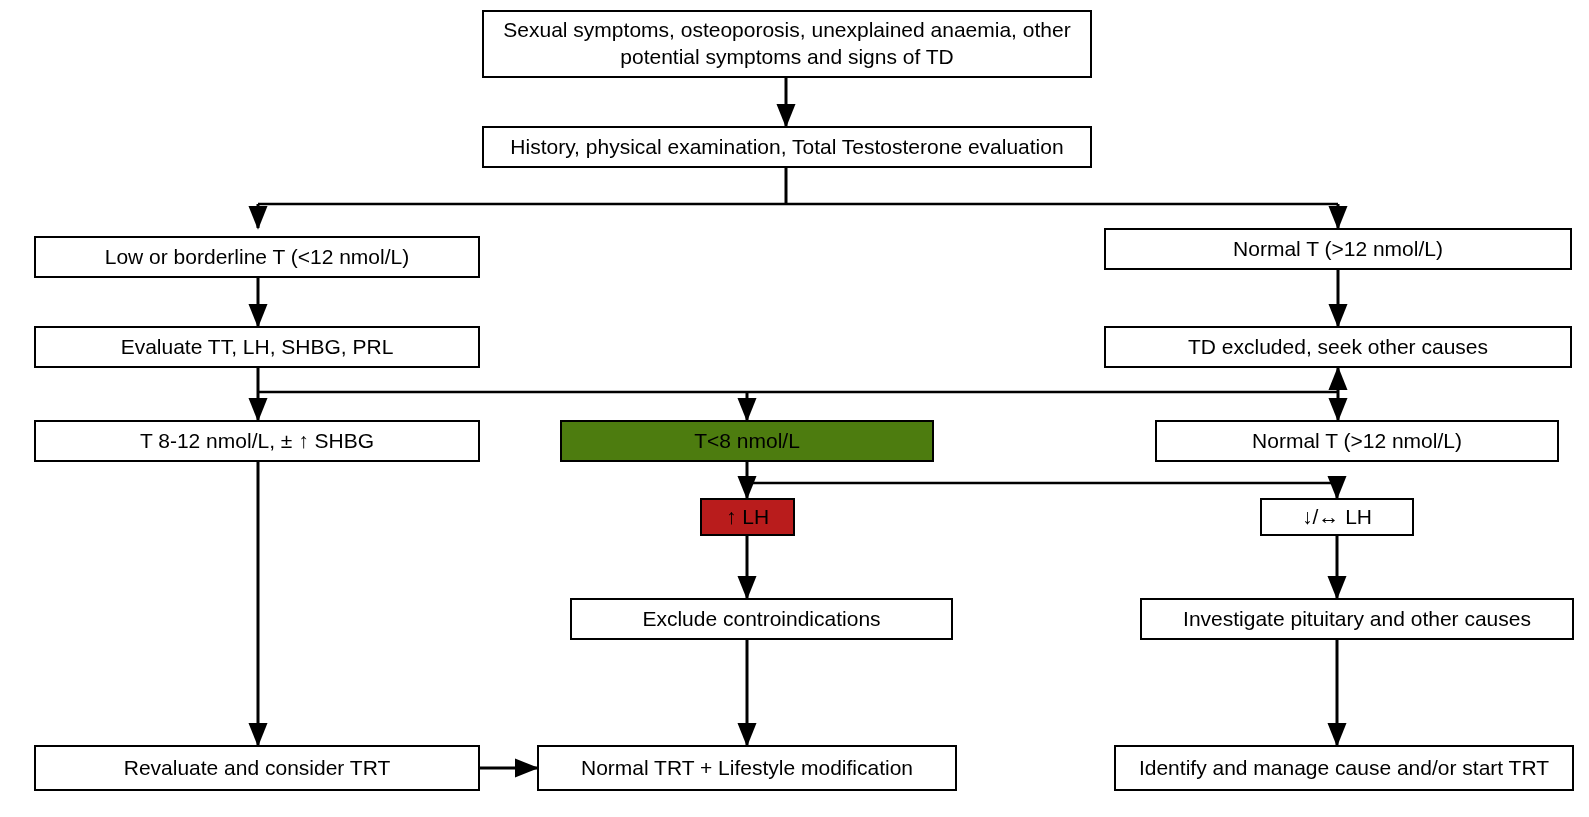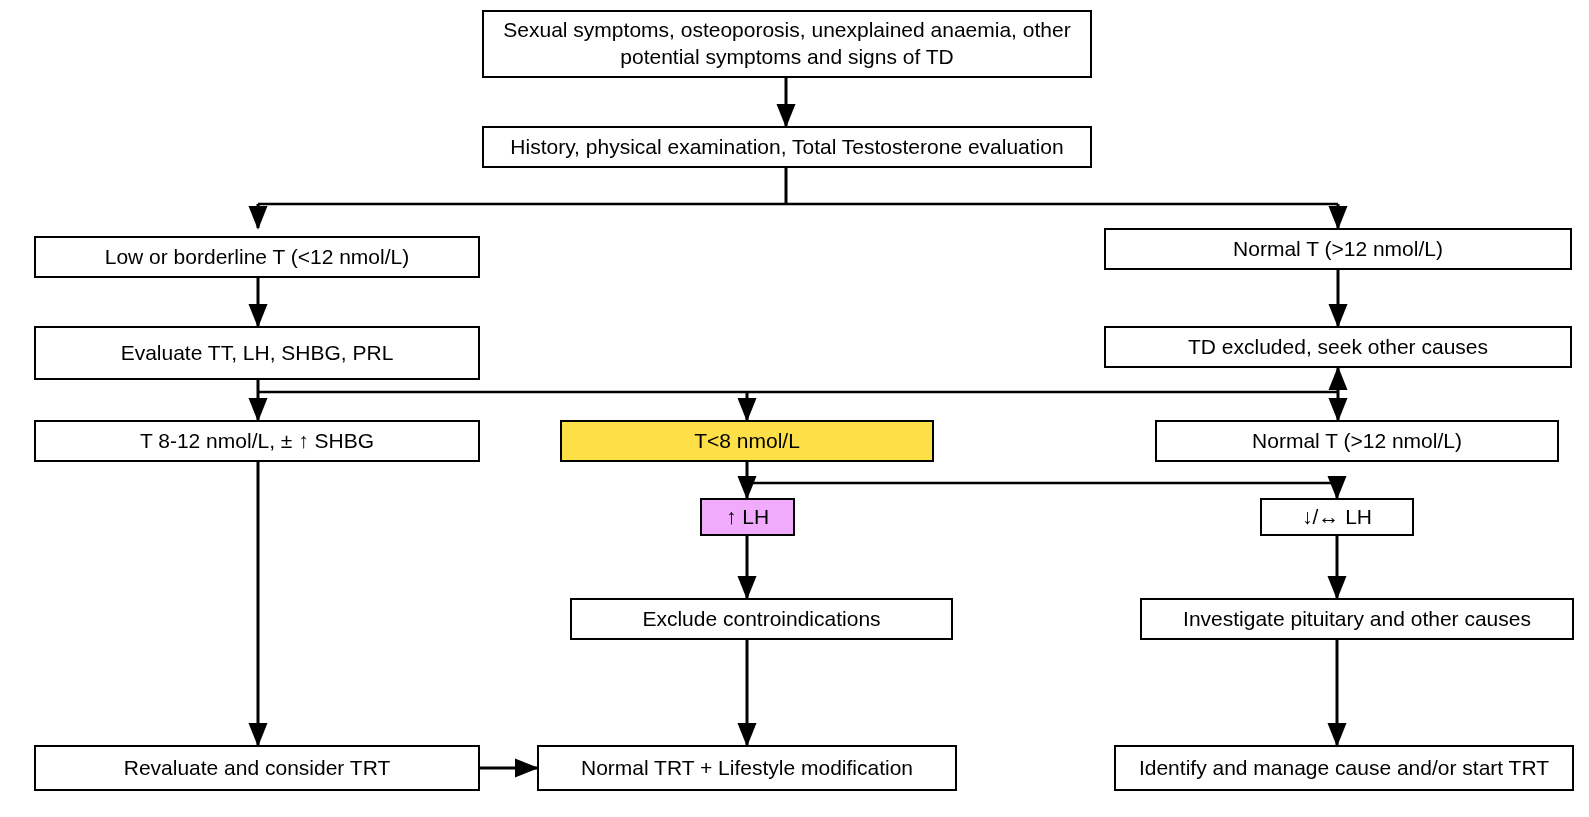--- a/index.html
+++ b/index.html
@@ -95,36 +95,36 @@
       </div>
       <div class="node" style="left: 482px; top: 126px; width: 610px; height: 42px; border-color: rgb(0, 0, 0); background: rgb(255, 255, 255);">
         <span class="node-label">History, physical examination, Total Testosterone evaluation</span>
       </div>
       <div class="node" style="left: 34px; top: 236px; width: 446px; height: 42px; border-color: rgb(0, 0, 0); background: rgb(255, 255, 255);">
         <span class="node-label">Low or borderline T (&lt;12 nmol/L)</span>
       </div>
       <div class="node" style="left: 1104px; top: 228px; width: 468px; height: 42px; border-color: rgb(0, 0, 0); background: rgb(255, 255, 255);">
         <span class="node-label">Normal T (&gt;12 nmol/L)</span>
       </div>
-      <div class="node" style="left: 34px; top: 326px; width: 446px; height: 54px; border-color: rgb(0, 0, 0); background: rgb(255, 255, 255);">
+      <div class="node" style="left: 34px; top: 326px; width: 446px; height: 42px; border-color: rgb(0, 0, 0); background: rgb(255, 255, 255);">
         <span class="node-label">Evaluate TT, LH, SHBG, PRL</span>
       </div>
       <div class="node" style="left: 1104px; top: 326px; width: 468px; height: 42px; border-color: rgb(0, 0, 0); background: rgb(255, 255, 255);">
         <span class="node-label">TD excluded, seek other causes</span>
       </div>
       <div class="node" style="left: 34px; top: 420px; width: 446px; height: 42px; border-color: rgb(0, 0, 0); background: rgb(255, 255, 255);">
         <span class="node-label">T 8-12 nmol/L, ± ↑ SHBG</span>
       </div>
-      <div class="node" style="left: 560px; top: 420px; width: 374px; height: 42px; border-color: rgb(0, 0, 0); background: #fde047;">
+      <div class="node" style="left: 560px; top: 420px; width: 374px; height: 42px; border-color: rgb(0, 0, 0); background: #4d7c0f;">
         <span class="node-label">T&lt;8 nmol/L</span>
       </div>
       <div class="node" style="left: 1155px; top: 420px; width: 404px; height: 42px; border-color: rgb(0, 0, 0); background: rgb(255, 255, 255);">
         <span class="node-label">Normal T (&gt;12 nmol/L)</span>
       </div>
-      <div class="node small" style="left: 700px; top: 498px; width: 95px; height: 38px; border-color: rgb(0, 0, 0); background: #f0abfc;">
+      <div class="node small" style="left: 700px; top: 498px; width: 95px; height: 38px; border-color: rgb(0, 0, 0); background: #b91c1c;">
         <span class="node-label">↑ LH</span>
       </div>
       <div class="node small" style="left: 1260px; top: 498px; width: 154px; height: 38px; border-color: rgb(0, 0, 0); background: rgb(255, 255, 255);">
         <span class="node-label">↓/↔ LH</span>
       </div>
       <div class="node" style="left: 570px; top: 598px; width: 383px; height: 42px; border-color: rgb(0, 0, 0); background: rgb(255, 255, 255);">
         <span class="node-label">Exclude controindications</span>
       </div>
       <div class="node" style="left: 1140px; top: 598px; width: 434px; height: 42px; border-color: rgb(0, 0, 0); background: rgb(255, 255, 255);">
         <span class="node-label">Investigate pituitary and other causes</span>

